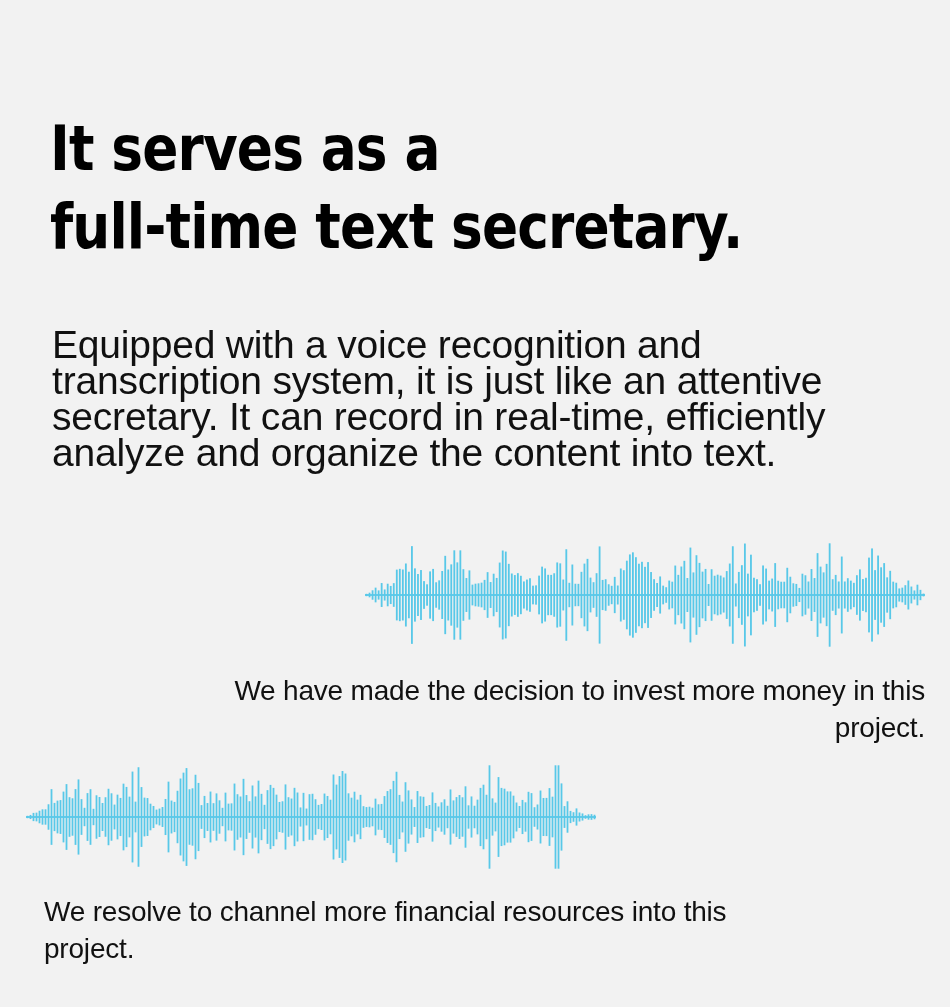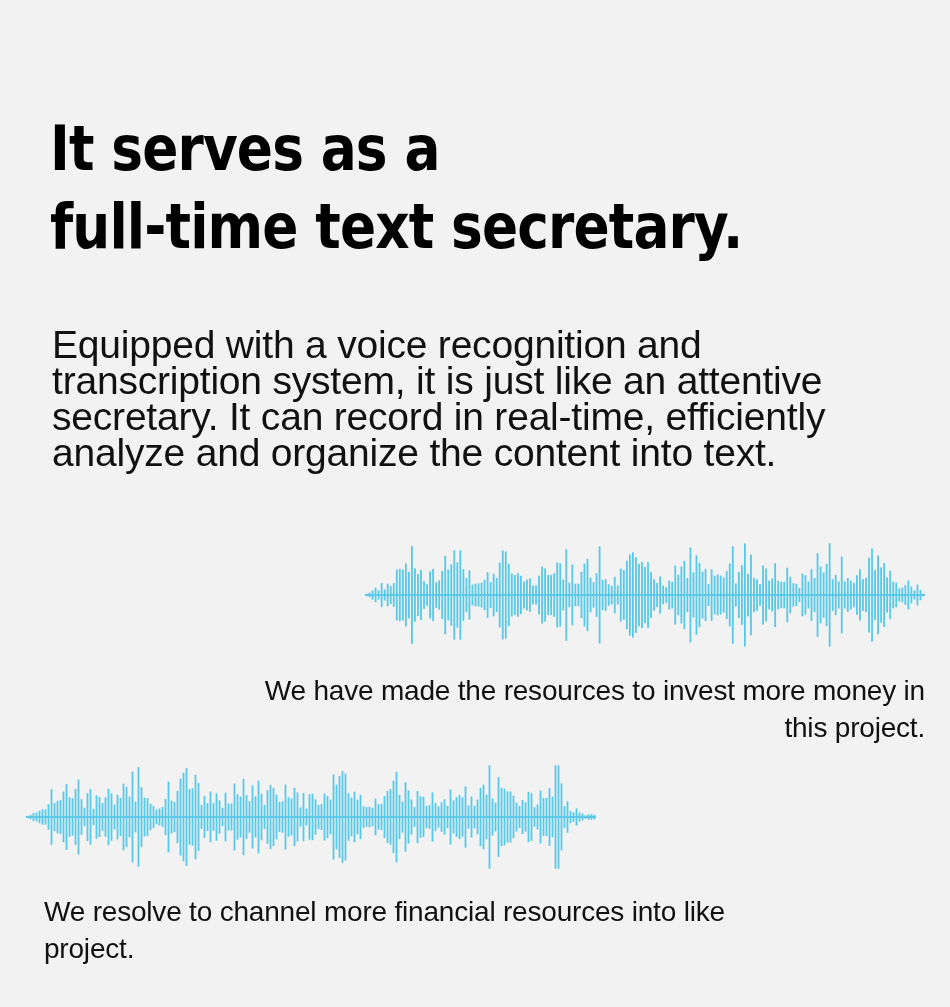--- a/index.html
+++ b/index.html
@@ -294,21 +294,21 @@
           <rect x="545.47" y="46.55" width="1.82" height="16.89" fill="#58c8e8"></rect>
           <rect x="548.50" y="50.45" width="1.82" height="9.10" fill="#58c8e8"></rect>
           <rect x="551.52" y="44.68" width="1.82" height="20.63" fill="#58c8e8"></rect>
           <rect x="554.55" y="49.85" width="1.82" height="10.31" fill="#58c8e8"></rect>
           <rect x="557.58" y="53.58" width="1.82" height="2.83" fill="#58c8e8"></rect>
           <rect x="0" y="54.1" width="560" height="1.8" fill="#58c8e8"></rect>
         </g>
     </svg>
   </div>
 
-  <div class="caption" id="caption-top">We have made the resources to invest more money in this project.</div>
+  <div class="caption" id="caption-top">We have made the decision to invest more money in this project.</div>
 
   <div class="wave" id="wave-bottom">
     <svg viewBox="0 0 570 110" width="570" height="110" preserveAspectRatio="none" aria-hidden="true">
       <g id="wave-bottom-bars">
           <rect x="0.60" y="53.80" width="1.80" height="2.40" fill="#58c8e8"></rect>
           <rect x="3.60" y="52.94" width="1.80" height="4.12" fill="#58c8e8"></rect>
           <rect x="6.60" y="50.89" width="1.80" height="8.22" fill="#58c8e8"></rect>
           <rect x="9.60" y="50.65" width="1.80" height="8.70" fill="#58c8e8"></rect>
           <rect x="12.60" y="48.72" width="1.80" height="12.56" fill="#58c8e8"></rect>
           <rect x="15.60" y="47.33" width="1.80" height="15.34" fill="#58c8e8"></rect>
@@ -494,15 +494,15 @@
           <rect x="555.60" y="51.44" width="1.80" height="7.13" fill="#58c8e8"></rect>
           <rect x="558.60" y="53.22" width="1.80" height="3.56" fill="#58c8e8"></rect>
           <rect x="561.60" y="52.33" width="1.80" height="5.33" fill="#58c8e8"></rect>
           <rect x="564.60" y="52.16" width="1.80" height="5.68" fill="#58c8e8"></rect>
           <rect x="567.60" y="52.74" width="1.80" height="4.52" fill="#58c8e8"></rect>
           <rect x="0" y="54.1" width="570" height="1.8" fill="#58c8e8"></rect>
         </g>
     </svg>
   </div>
 
-  <div class="caption" id="caption-bottom">We resolve to channel more financial resources into like project.</div>
+  <div class="caption" id="caption-bottom">We resolve to channel more financial resources into this project.</div>
 
 </div>
 
 </body></html>

